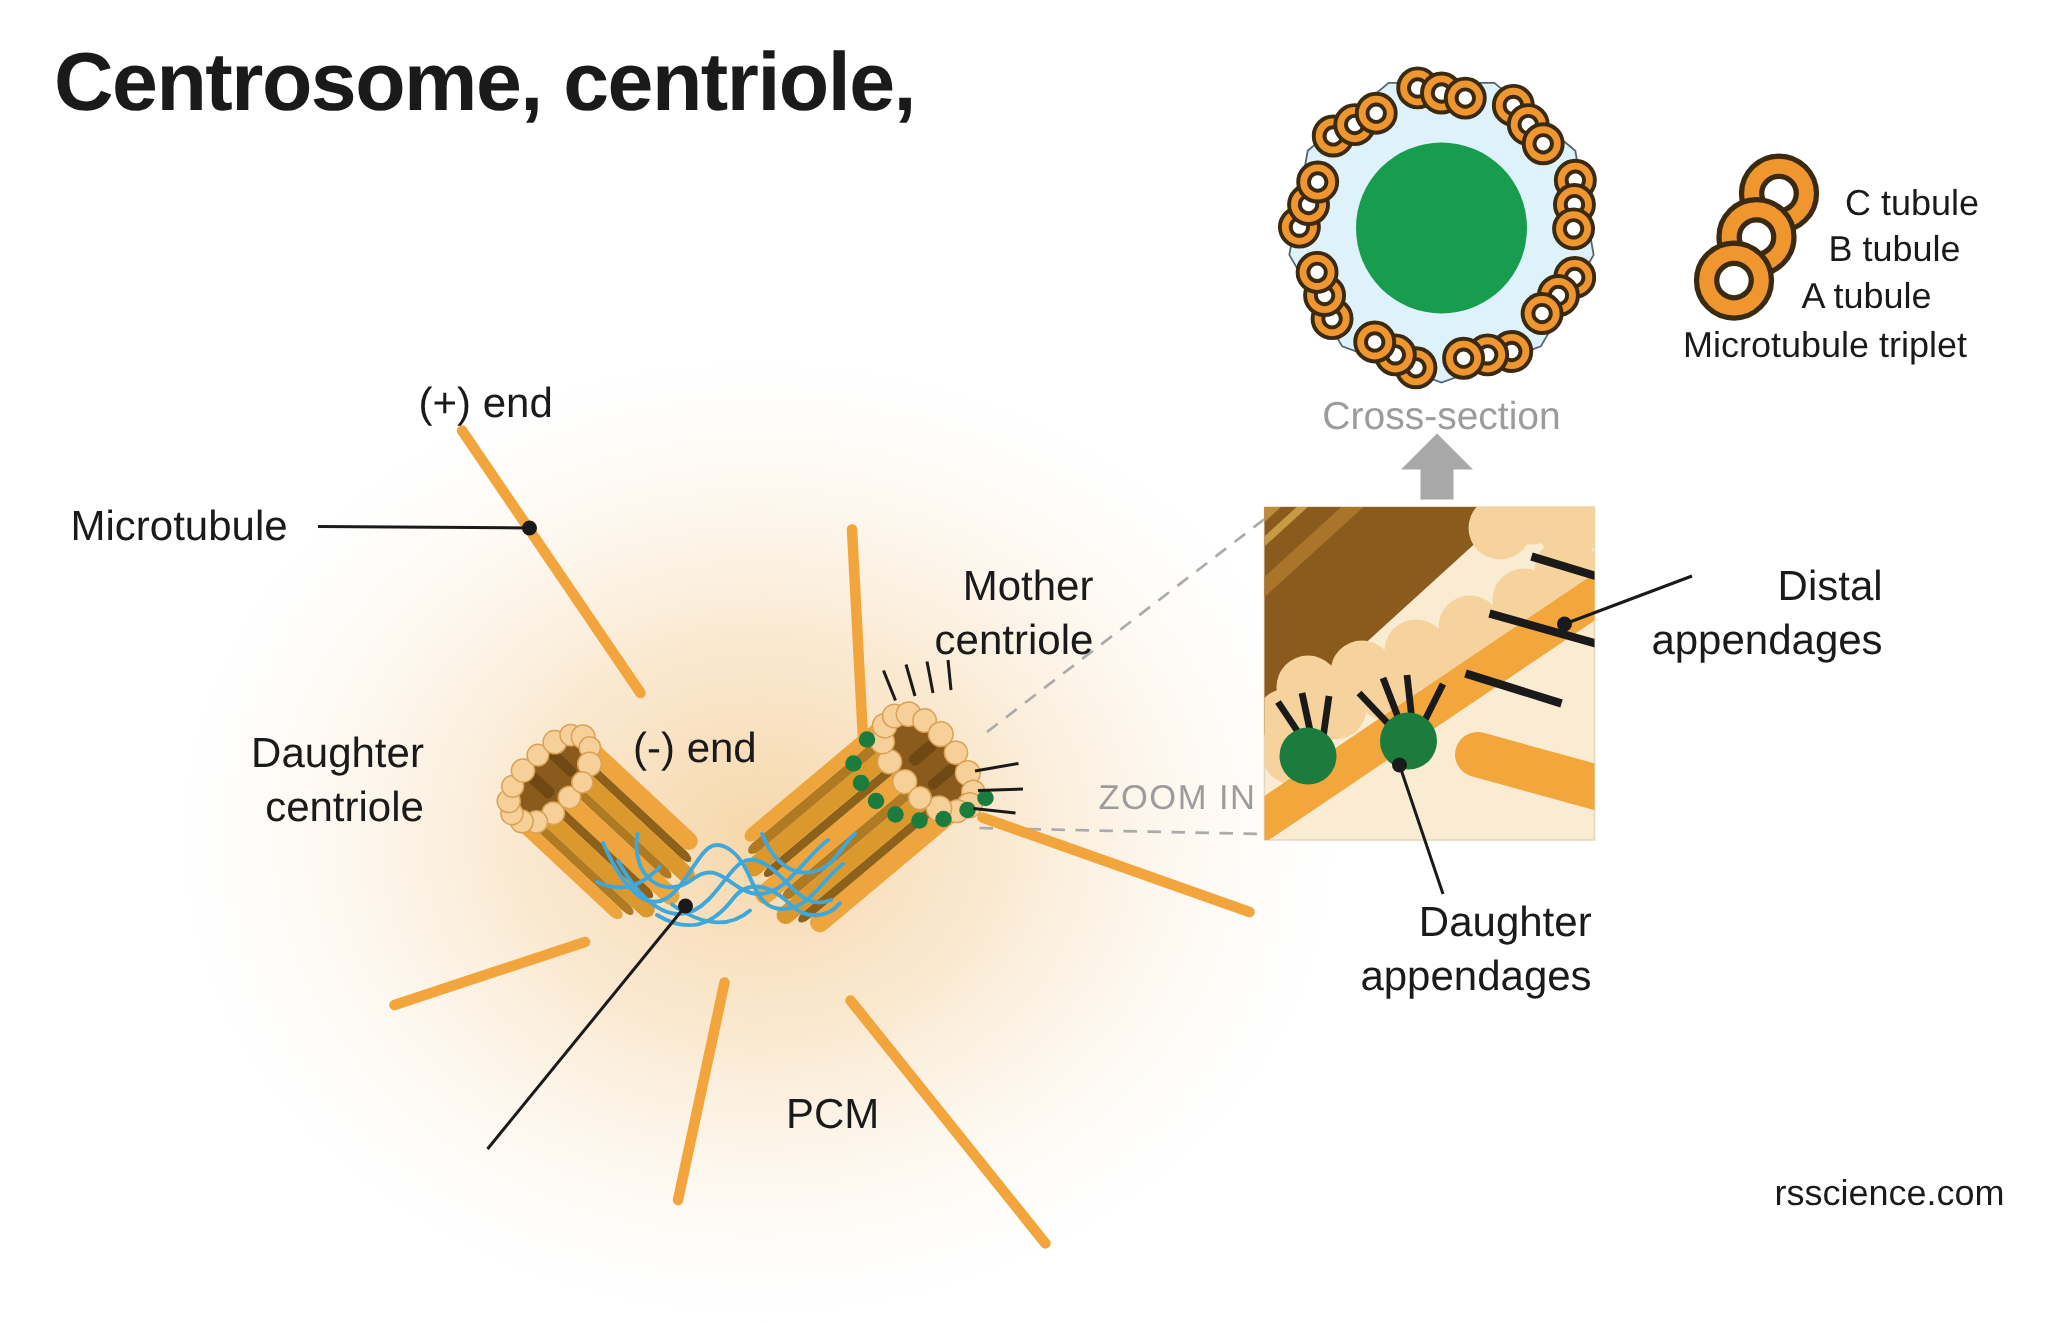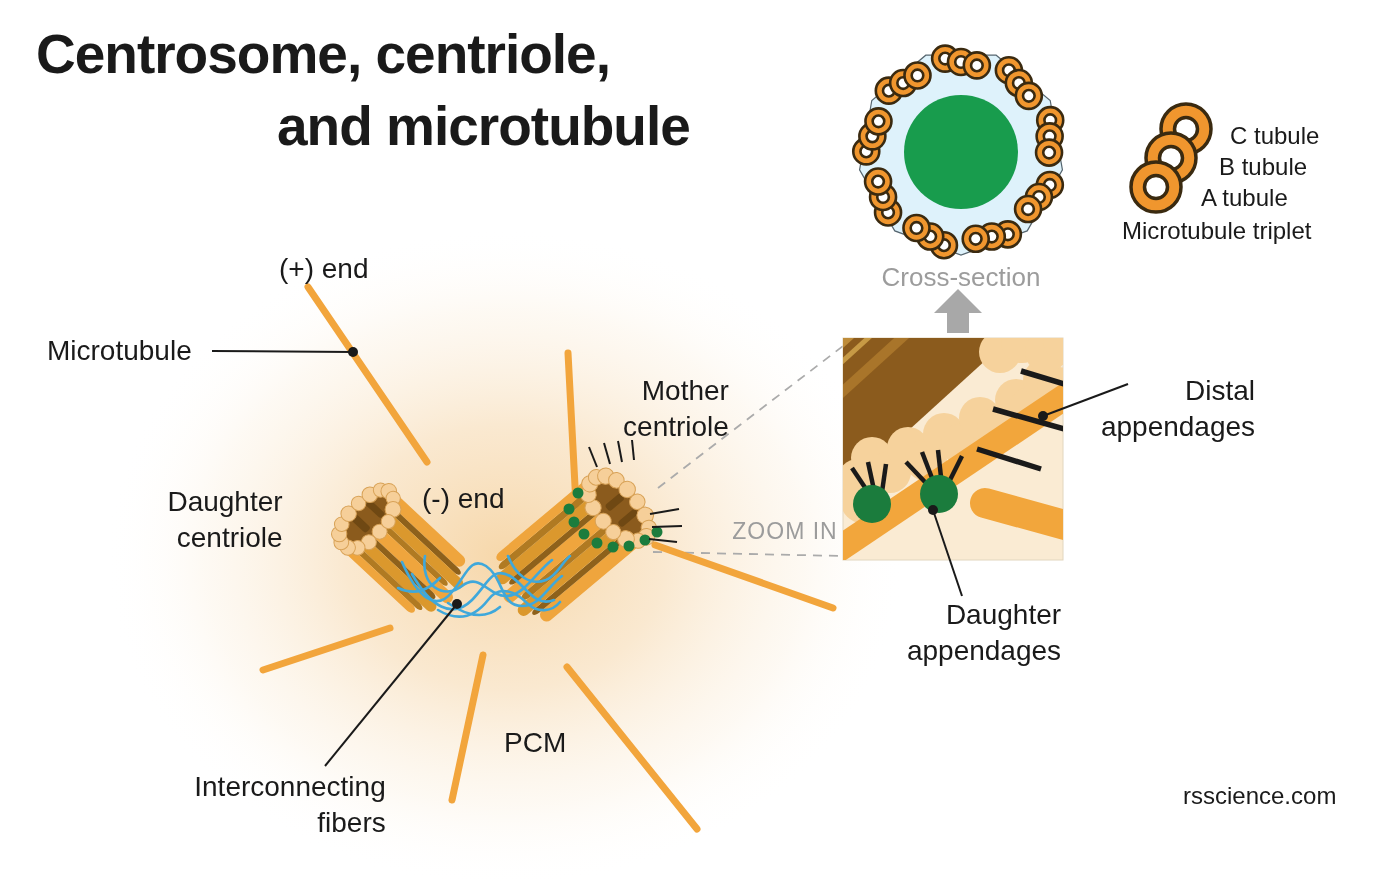--- a/index.html
+++ b/index.html
@@ -259,32 +259,29 @@
         <line x1="325" y1="766" x2="457" y2="604"></line>
         <circle cx="457" cy="604" r="5" stroke="none"></circle>
         <line x1="962" y1="596" x2="933" y2="510"></line>
         <circle cx="933" cy="510" r="5" stroke="none"></circle>
         <line x1="1128" y1="384" x2="1043" y2="416"></line>
         <circle cx="1043" cy="416" r="5" stroke="none"></circle>
       </g>
   </svg>
 
   <div id="title1" style="left:36px;top:27px;">Centrosome, centriole,</div>
-  <div id="title2" style="left:277px;top:99px;">and microtubule</div>
 
   <div class="lbl" style="left:243px;top:251px;margin-left:36px;">(+) end</div>
   <div class="lbl" style="left:47px;top:333px;">Microtubule</div>
   <div class="lbl ctr" style="left:676px;top:373px;">Mother
 centriole</div>
   <div class="lbl ctr" style="left:225px;top:484px;">Daughter
 centriole</div>
   <div class="lbl" style="left:422px;top:481px;">(-) end</div>
-  <div class="lbl ctr" style="left:290px;top:769px;">Interconnecting
-fibers</div>
-  <div class="lbl" style="left:504px;top:725px;">PCM</div>
+  <div class="lbl" style="left:524px;top:725px;">PCM</div>
 
   <div class="lbl ctr" style="left:984px;top:597px;">Daughter
 appendages</div>
   <div class="lbl ctr" style="left:1178px;top:373px;">Distal
 appendages</div>
   <div class="lbl gray ctr" id="zoomin" style="left:785px;top:472px;margin-top:41px;">ZOOM IN</div>
 
   <div class="lbl gray ctr" id="cross-label" style="left:961px;top:259px;">Cross-section</div>
   <div class="lbl small" style="left:1230px;top:120px;">C tubule</div>
   <div class="lbl small" style="left:1219px;top:151px;">B tubule</div>

